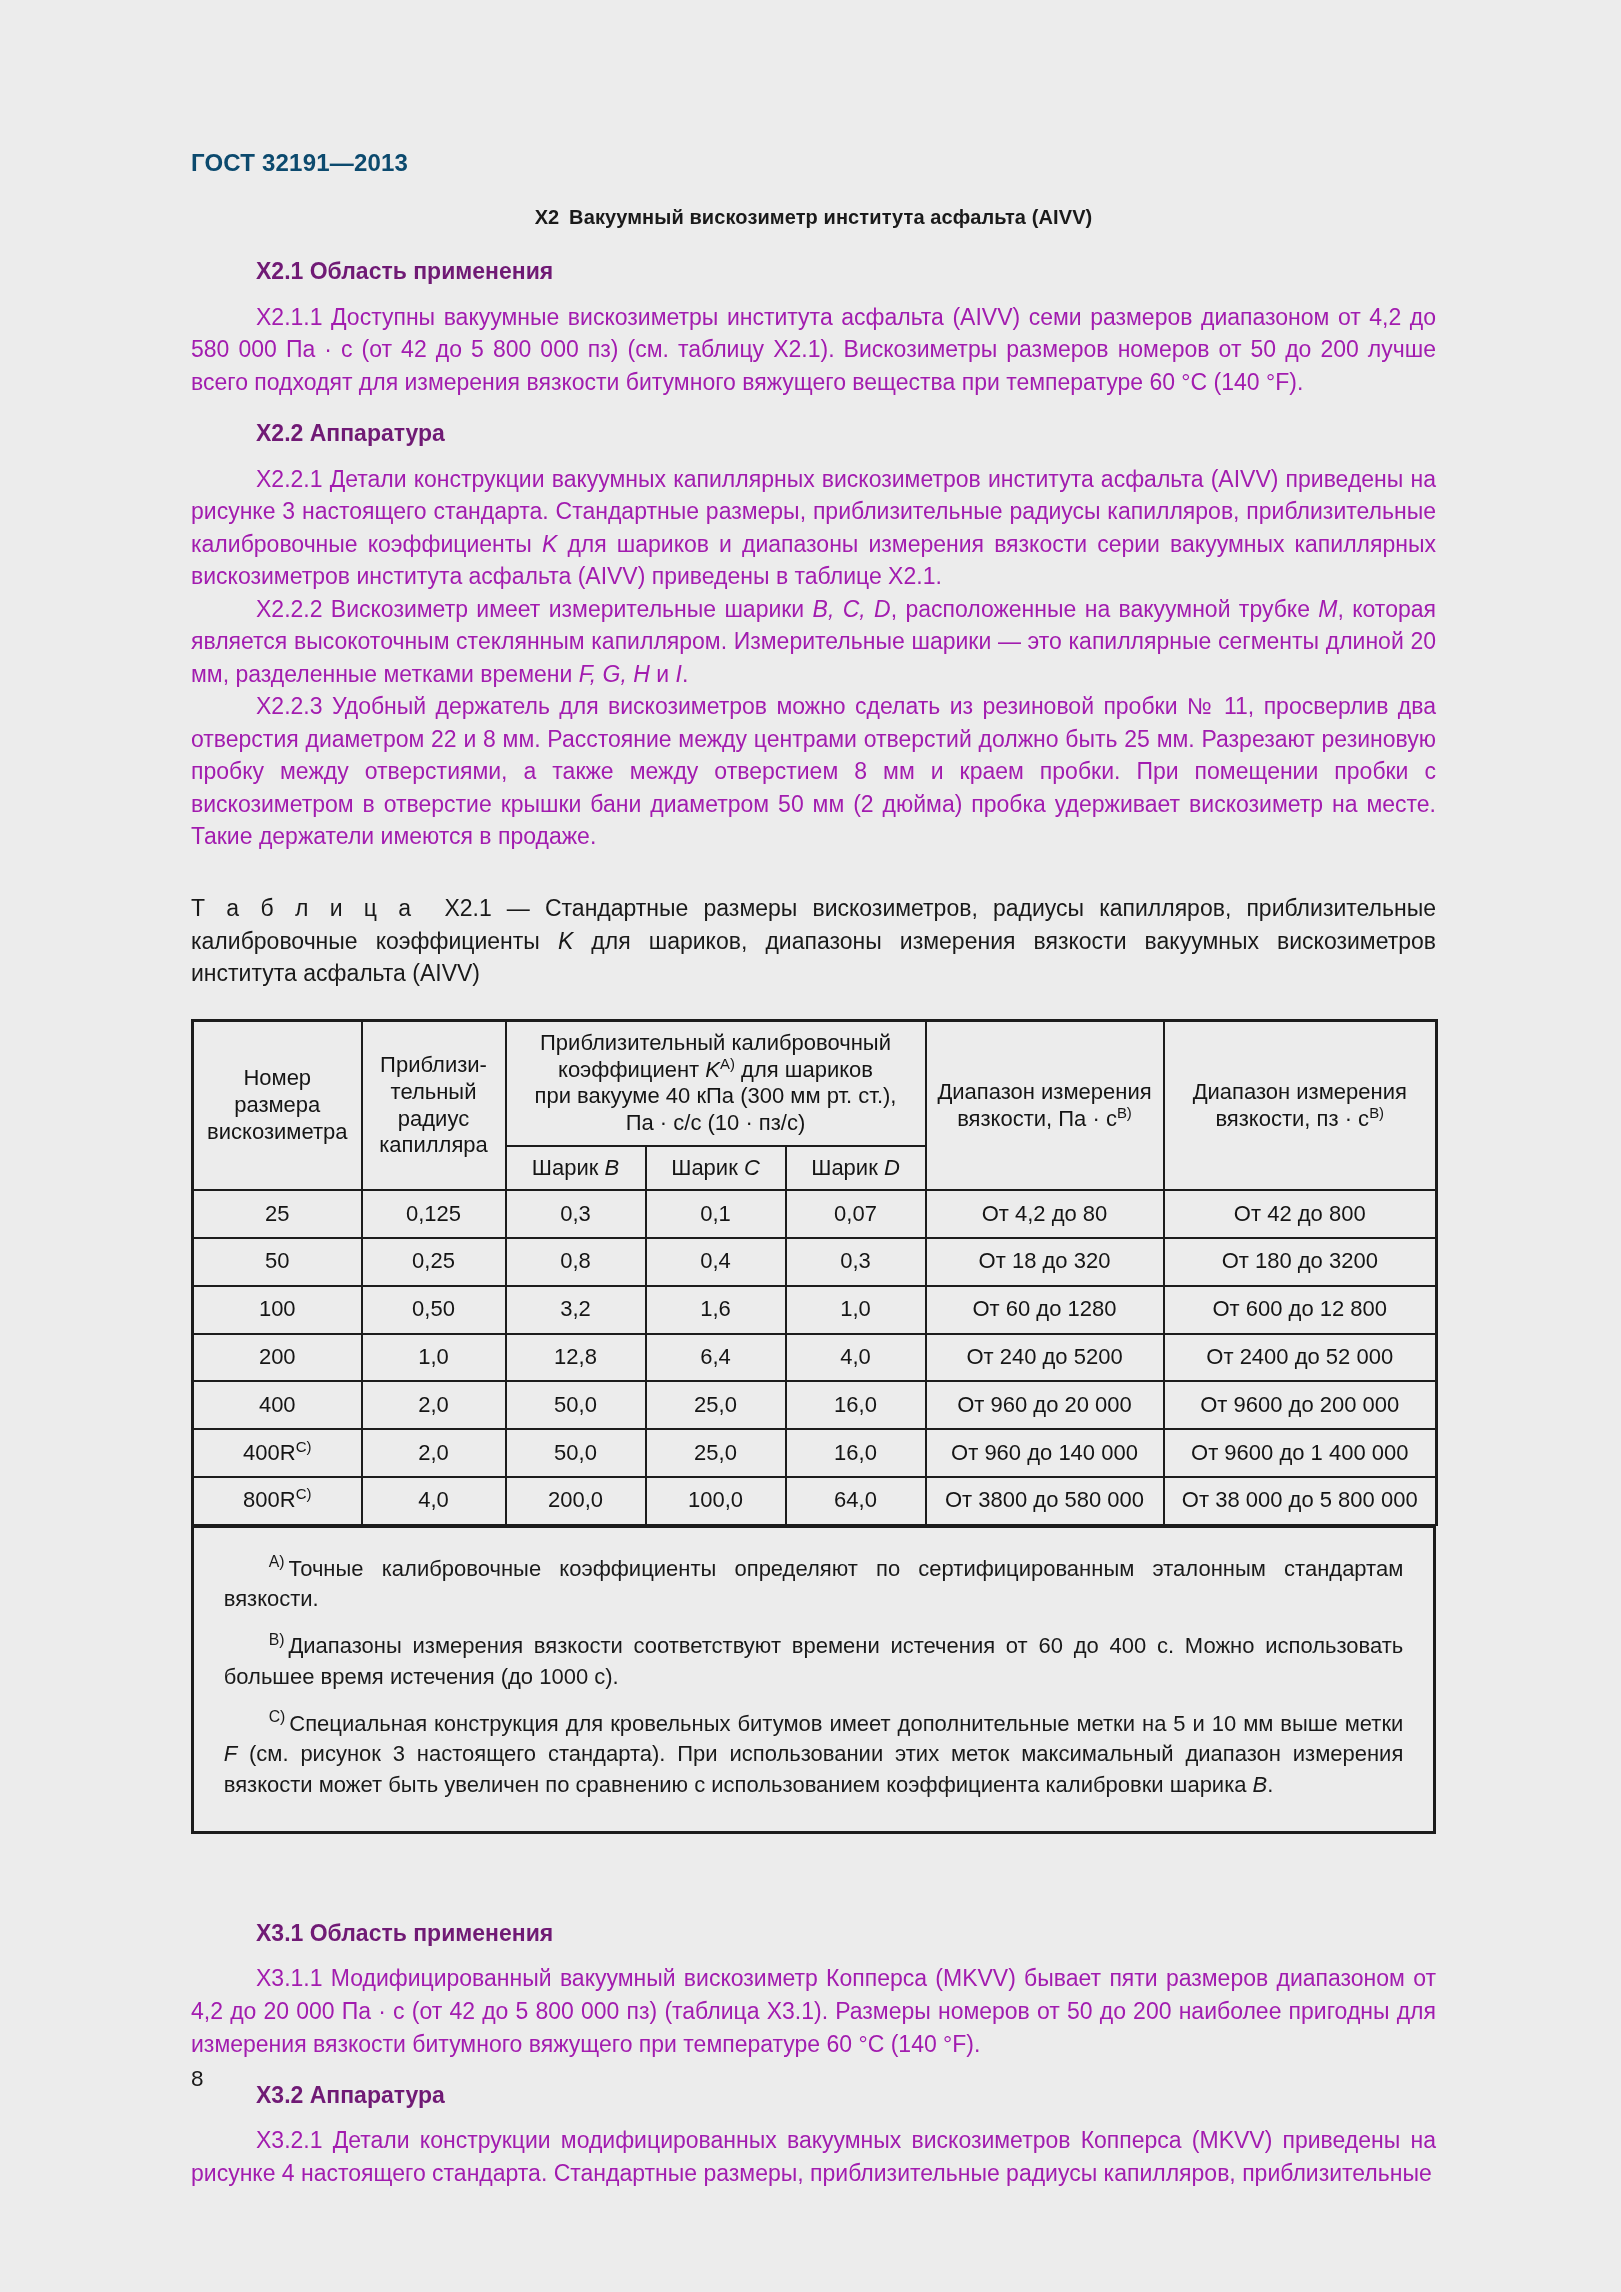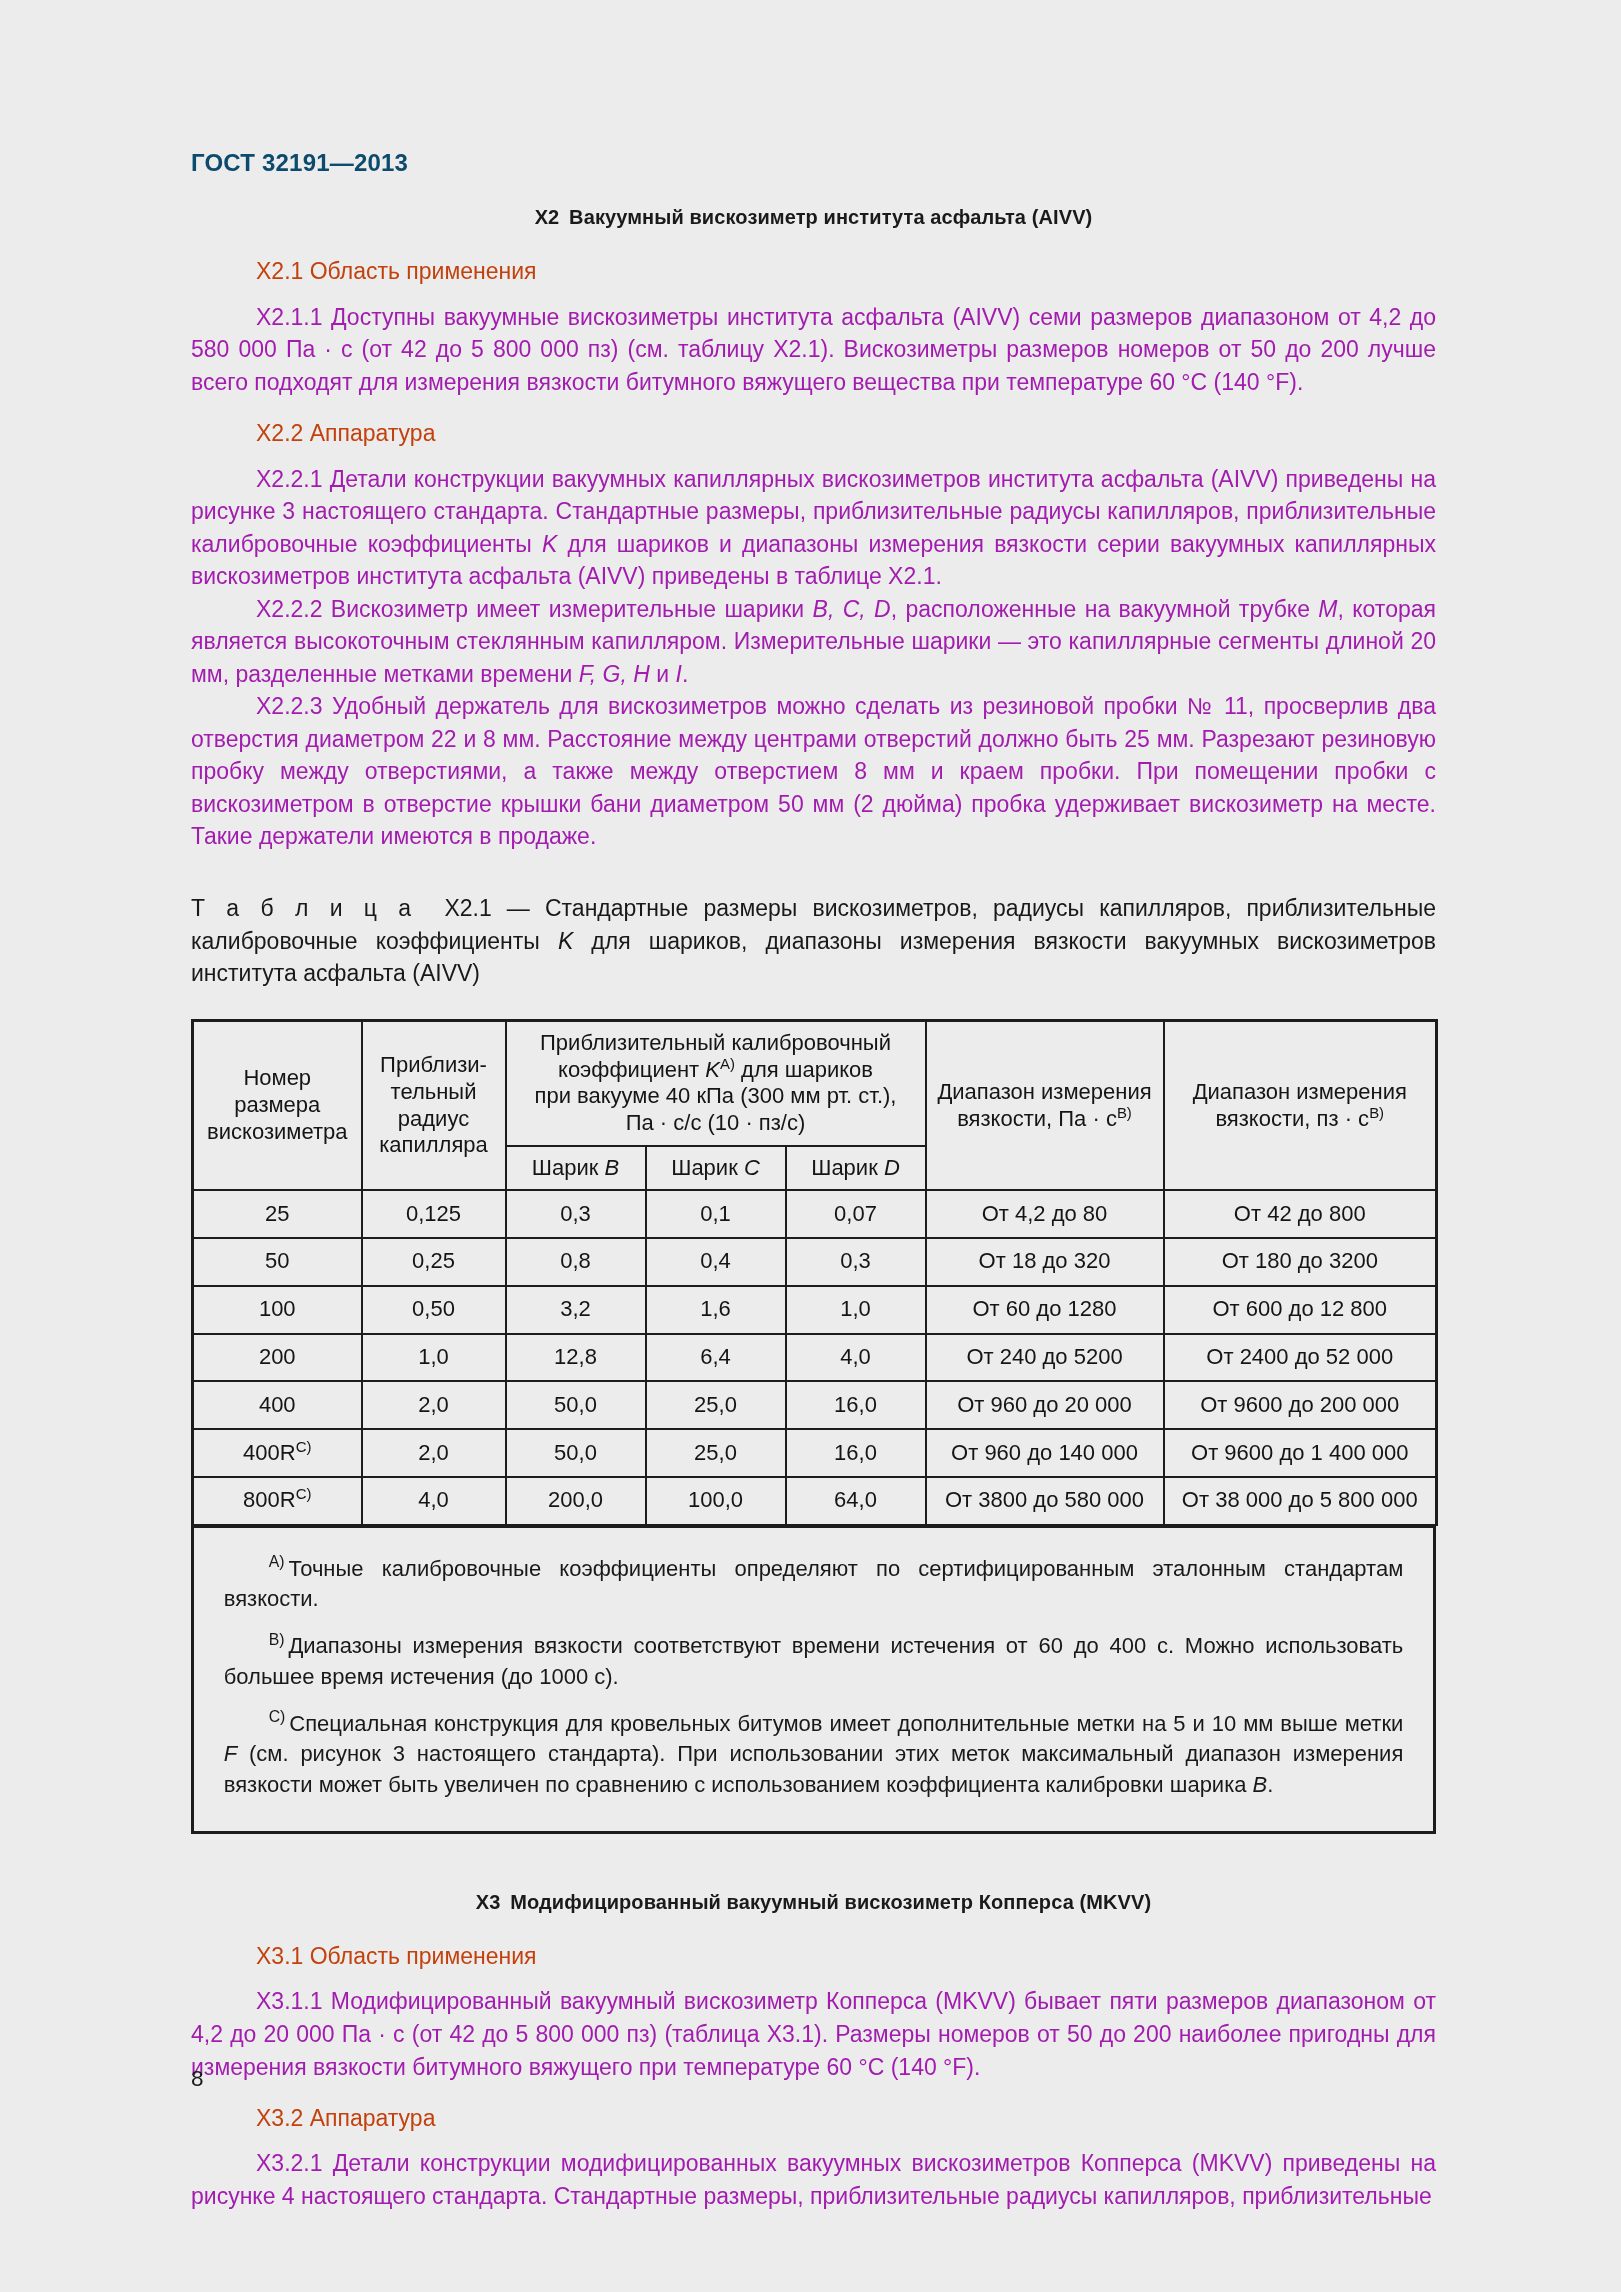--- a/index.html
+++ b/index.html
@@ -36,22 +36,22 @@
   .sec-title {
     text-align: center;
     font-size: 20px;
     font-weight: bold;
     color: #1a1a1a;
     letter-spacing: 0.1px;
   }
   .sec-title .num { margin-right: 9.8px; }
   .subhead {
     font-size: 23px;
-    font-weight: normal;
-    color: #c2410c;
+    font-weight: bold;
+    color: #701a75;
     margin-left: 65px;
   }
   p.body {
     font-size: 23px;
     line-height: 1.415;
     color: #a21caf;
     text-align: justify;
     margin: 0;
     text-indent: 65px;
     hyphens: manual;
@@ -271,23 +271,20 @@
     </table>
 
     <div class="notes-box">
       <p><span class="mk">A)</span><span>Точные калибровочные коэффициенты определяют по сертифицированным эталонным стандартам вязкости.</span></p>
       <p><span class="mk">B)</span><span>Диапазоны измерения вязкости соответствуют времени истечения от 60 до 400 с. Можно использовать большее время истечения (до 1000 с).</span></p>
       <p><span class="mk">C)</span><span>Специальная конструкция для кровельных битумов имеет дополнительные метки на 5 и 10 мм выше метки </span><i>F</i><span> (см. рисунок 3 настоящего стандарта). При использовании этих меток максимальный диапазон измерения вязкости может быть увеличен по сравнению с использованием коэффициента калибровки шарика </span><i>B</i><span>.</span></p>
     </div>
 
     <div style="height:57px"></div>
 
-    <div class="sec-title">
-      <span class="num">X3</span><span>Модифицированный вакуумный вискозиметр Копперса (MKVV)</span>
-    </div>
 
     <div class="sp30"></div>
 
     <div class="subhead">X3.1 Область применения</div>
     <div class="sp16"></div>
     <p class="body">X3.1.1 Модифицированный вакуумный вискозиметр Копперса (MKVV) бывает пяти размеров диапазоном от 4,2 до 20 000 Па · с (от 42 до 5 800 000 пз) (таблица X3.1). Размеры номеров от 50 до 200 наиболее пригодны для измерения вязкости битумного вяжущего при температуре 60 °C (140 °F).</p>
 
     <div class="sp22"></div>
 
     <div class="subhead">X3.2 Аппаратура</div>

